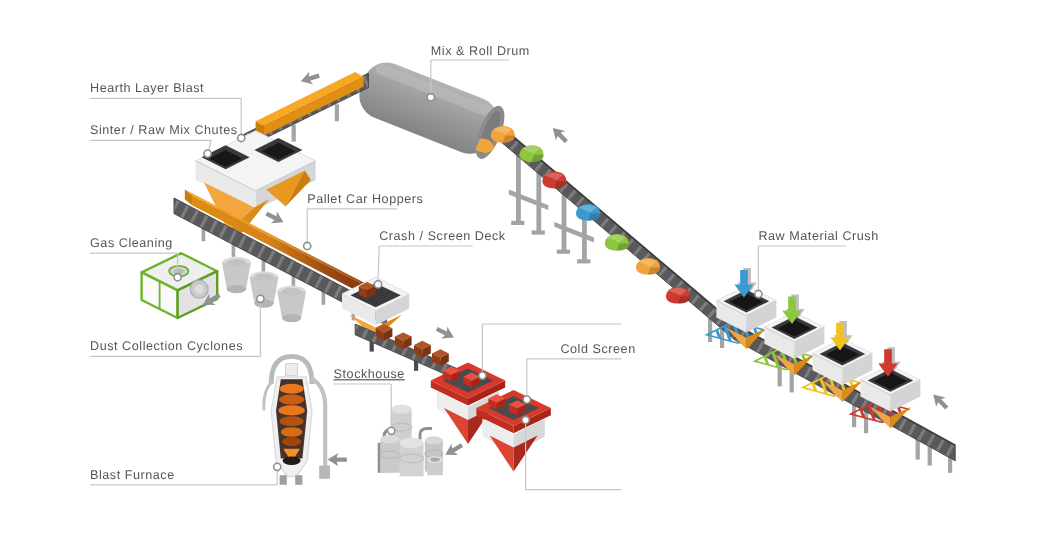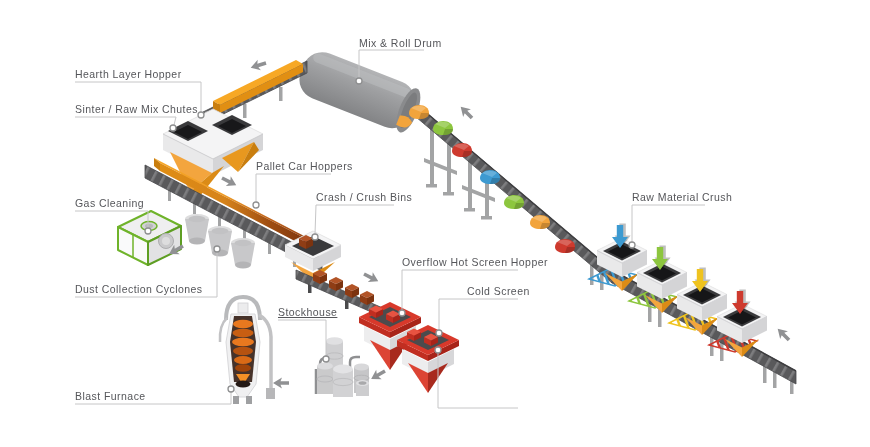--- a/index.html
+++ b/index.html
@@ -365,24 +365,23 @@
         <circle cx="231" cy="389" r="3"></circle>
         <circle cx="326" cy="359" r="3"></circle>
     <circle cx="402" cy="313" r="3"></circle>
         <circle cx="439" cy="333" r="3"></circle>
         <circle cx="438" cy="350" r="3"></circle>
     <circle cx="632" cy="245" r="3"></circle>
   </g>
 </svg>
 
 <div class="lbl" style="left:359px;top:37px;">Mix &amp; Roll Drum</div>
-<div class="lbl" style="left:75px;top:68px;">Hearth Layer Hopper</div>
+<div class="lbl" style="left:75px;top:68px;">Hearth Layer Blast</div>
 <div class="lbl" style="left:75px;top:103px;">Sinter / Raw Mix Chutes</div>
 <div class="lbl" style="left:256px;top:160px;">Pallet Car Hoppers</div>
-<div class="lbl" style="left:316px;top:191px;">Crash / Crush Bins</div>
+<div class="lbl" style="left:316px;top:191px;">Crash / Screen Deck</div>
 <div class="lbl" style="left:75px;top:197px;">Gas Cleaning</div>
 <div class="lbl" style="left:75px;top:283px;">Dust Collection Cyclones</div>
 <div class="lbl" style="left:75px;top:390px;">Blast Furnace</div>
 <div class="lbl" style="left:278px;top:306px;text-decoration:underline;">Stockhouse</div>
-<div class="lbl" style="left:402px;top:256px;">Overflow Hot Screen Hopper</div>
 <div class="lbl" style="left:467px;top:285px;">Cold Screen</div>
 <div class="lbl" style="left:632px;top:191px;">Raw Material Crush</div>
 </div>
 
 </body></html>

